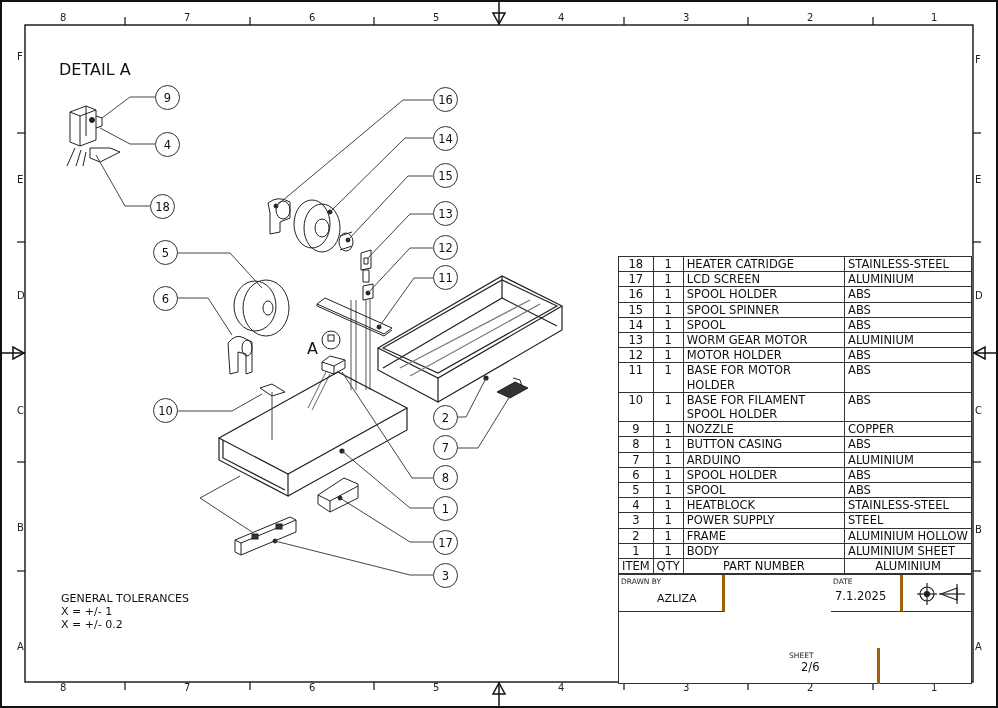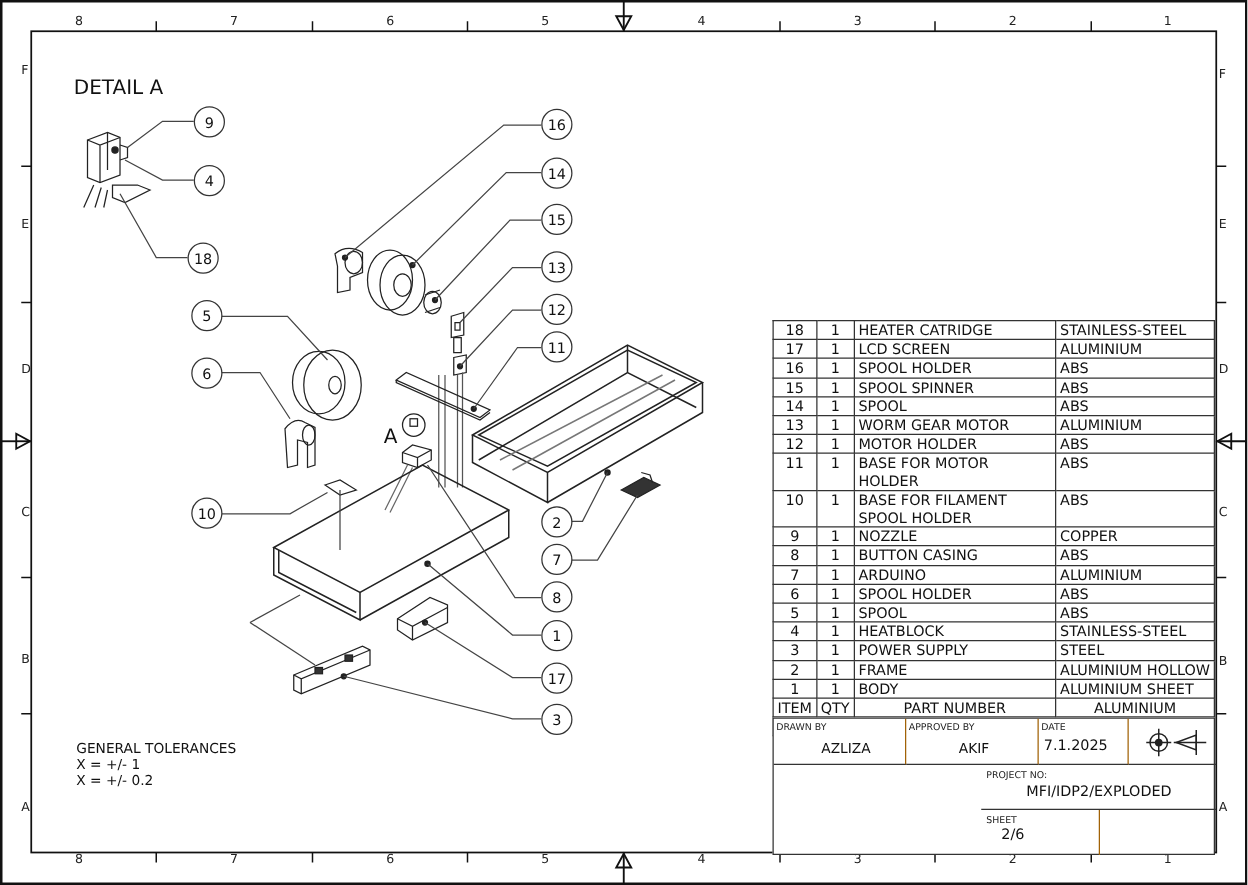--- a/index.html
+++ b/index.html
@@ -13,21 +13,21 @@
   .balloon{position:absolute;width:25px;height:25px;border:1px solid #333;border-radius:50%;background:#fff;font-size:11.5px;display:flex;align-items:center;justify-content:center;box-sizing:border-box;}
   .view-letter{position:absolute;left:307px;top:339px;font-size:16px;}
   
   .parts{position:absolute;left:618px;top:256px;width:354px;border-collapse:collapse;font-size:11.5px;background:#fff;}
   .parts td{border:1px solid #333;padding:0 3px;height:14.2px;line-height:14.2px;vertical-align:top;white-space:nowrap;}
   .parts td.c{text-align:center;}
   .parts td.w{white-space:normal;}
   .parts tr.hdr td{text-align:center;}
   
   .tb{position:absolute;left:618px;top:574px;width:354px;height:110px;border:1px solid #333;box-sizing:border-box;background:#fff;}
-  .cell{position:absolute;border-right:1px solid #a16207;border-bottom:1px solid #333;box-sizing:border-box;}
+  .cell{position:absolute;border-right:3px solid #a16207;border-bottom:1px solid #333;box-sizing:border-box;}
   .lbl{position:absolute;font-size:7.5px;color:#222;white-space:nowrap;}
   .val{position:absolute;font-size:11.5px;white-space:nowrap;}
   .val.sm{font-size:11px;}
 </style>
 </head>
 <body>
 
 <div class="sheet">
 
   <svg class="abs" style="left:0;top:0" width="998" height="708">
@@ -392,44 +392,36 @@
       <td colspan="4">PARTS LIST</td>
     </tr>
   </tbody>
     </table>
 
   <div class="tb">
     <div class="cell" style="left:0;top:0;width:106px;height:37px">
       <span class="lbl" style="left:2px;top:2px">DRAWN BY</span>
       <span class="val sm" style="left:38px;top:17px">AZLIZA</span>
     </div>
-    <div class="cell" style="left:106px;top:0;width:106px;height:37px">
-      <span class="lbl" style="left:2px;top:2px">APPROVED BY</span>
-      <span class="val sm" style="left:42px;top:17px">AKIF</span>
-    </div>
     <div class="cell" style="left:212px;top:0;width:72px;height:37px">
       <span class="lbl" style="left:2px;top:2px">DATE</span>
       <span class="val" style="left:4px;top:14px">7.1.2025</span>
     </div>
     <div class="cell" style="left:284px;top:0;width:70px;height:37px;border-right:none">
       <svg width="60" height="30" style="position:absolute;left:6px;top:4px">
         <g fill="none" stroke="#222" stroke-width="1.2">
           <circle cx="18" cy="15" r="7"></circle>
             <circle cx="18" cy="15" r="2.5" fill="#222"></circle>
           <line x1="8" y1="15" x2="28" y2="15"></line>
             <line x1="18" y1="4" x2="18" y2="26"></line>
           <path d="M32 15 L48 9 L48 21 Z"></path>
             <line x1="30" y1="15" x2="56" y2="15"></line>
             <line x1="48" y1="5" x2="48" y2="25"></line>
         </g>
       </svg>
     </div>
-    <div class="cell" style="left:166px;top:37px;width:188px;height:36px;border-right:none">
-      <span class="lbl" style="left:4px;top:3px">PROJECT NO:</span>
-      <span class="val" style="left:36px;top:14px">MFI/IDP2/EXPLODED</span>
-    </div>
     <div class="cell" style="left:166px;top:73px;width:95px;height:36px;border-bottom:none">
       <span class="lbl" style="left:4px;top:3px">SHEET</span>
       <span class="val" style="left:16px;top:12px">2/6</span>
     </div>
   </div>
 
 </div>
 
 </body></html>

